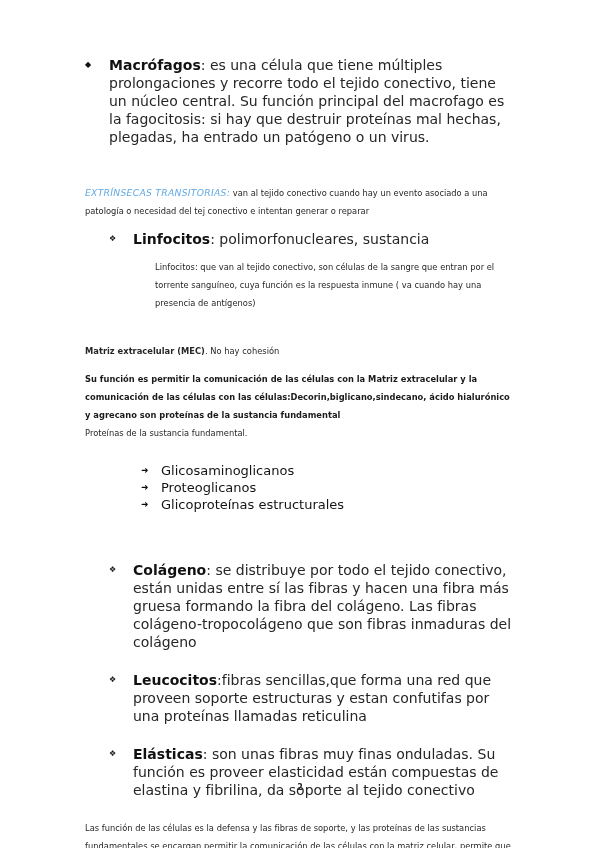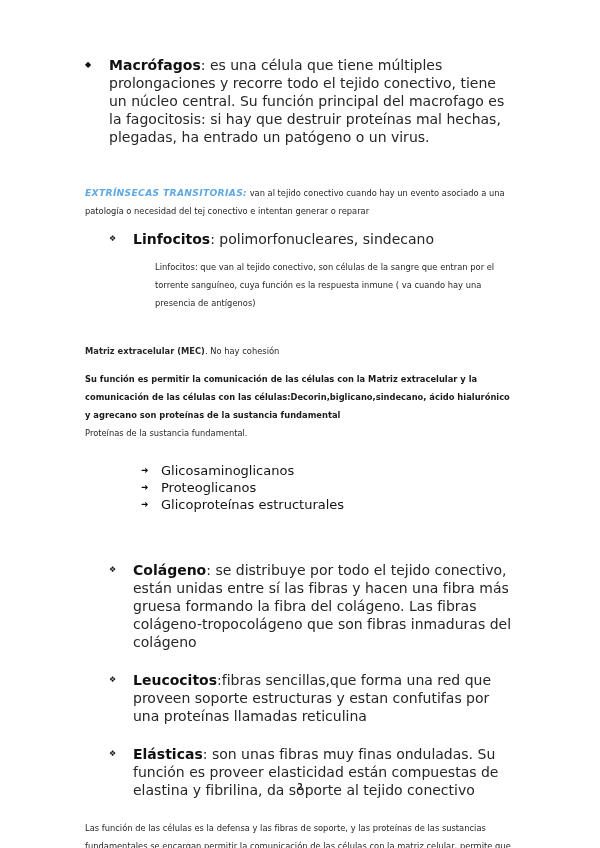--- a/index.html
+++ b/index.html
@@ -47,21 +47,21 @@
 
   .spacer-sm { height: 10px; }
   .spacer-md { height: 20px; }
   .spacer-lg { height: 30px; }
   .spacer-xl { height: 38px; }
 
   
   .blue-head {
     display: inline;
     color: #5fa8e4;
-    font-weight: bold;
+    font-weight: normal;
     font-style: italic;
     font-size: 9.2px;
     letter-spacing: 0.3px;
     font-family: "DejaVu Sans", "Liberation Sans", sans-serif;
   }
   .blue-head-line {
     font-size: 8.3px;
     line-height: 18px;
     color: #262626;
     margin: 0;
@@ -143,21 +143,21 @@
     </div>
 
     <div class="spacer-xl"></div>
 
     <p class="blue-head-line"><span class="blue-head">EXTRÍNSECAS TRANSITORIAS:</span><span> van al tejido conectivo cuando hay un evento asociado a una patología o necesidad del tej conectivo e intentan generar o reparar</span></p>
 
     <div class="spacer-sm"></div>
 
     <div class="bullet-row lvl1">
       <span class="marker">❖</span>
-      <span class="btext"><b>Linfocitos</b><span>: polimorfonucleares, sindecano</span></span>
+      <span class="btext"><b>Linfocitos</b><span>: polimorfonucleares, sustancia</span></span>
     </div>
 
     <div class="spacer-sm"></div>
 
     <p class="para cont">Linfocitos: que van al tejido conectivo, son células de la sangre que entran  por el torrente sanguíneo, cuya función es la respuesta inmune ( va cuando hay una presencia de antígenos)</p>
 
     <div class="spacer-lg"></div>
 
     <p class="para"><b>Matriz extracelular (MEC)</b><span>. No hay cohesión</span></p>
 

